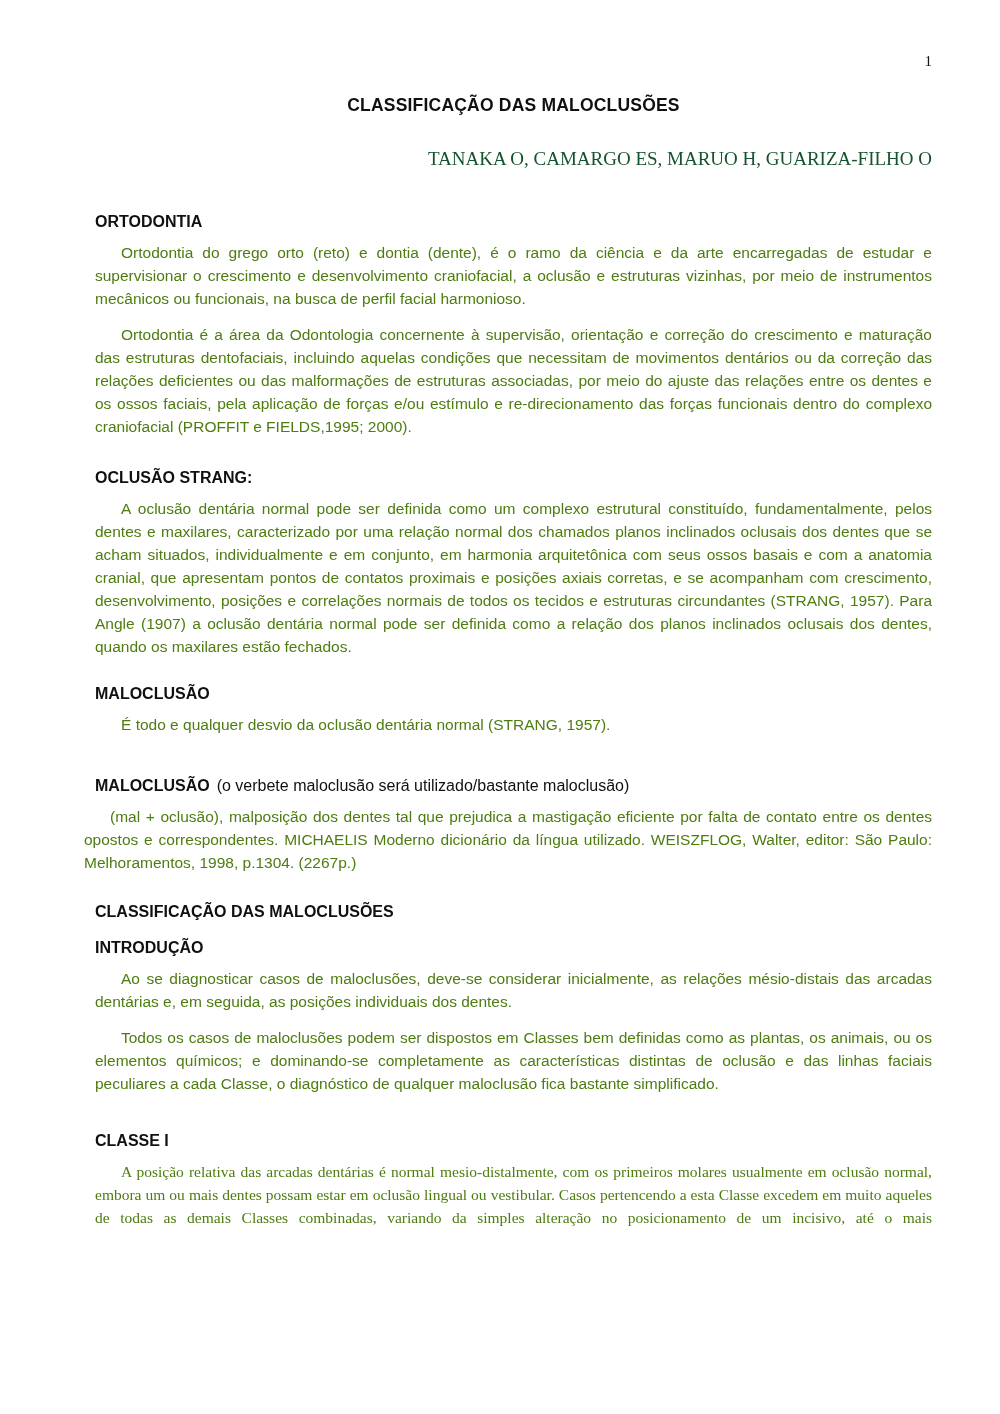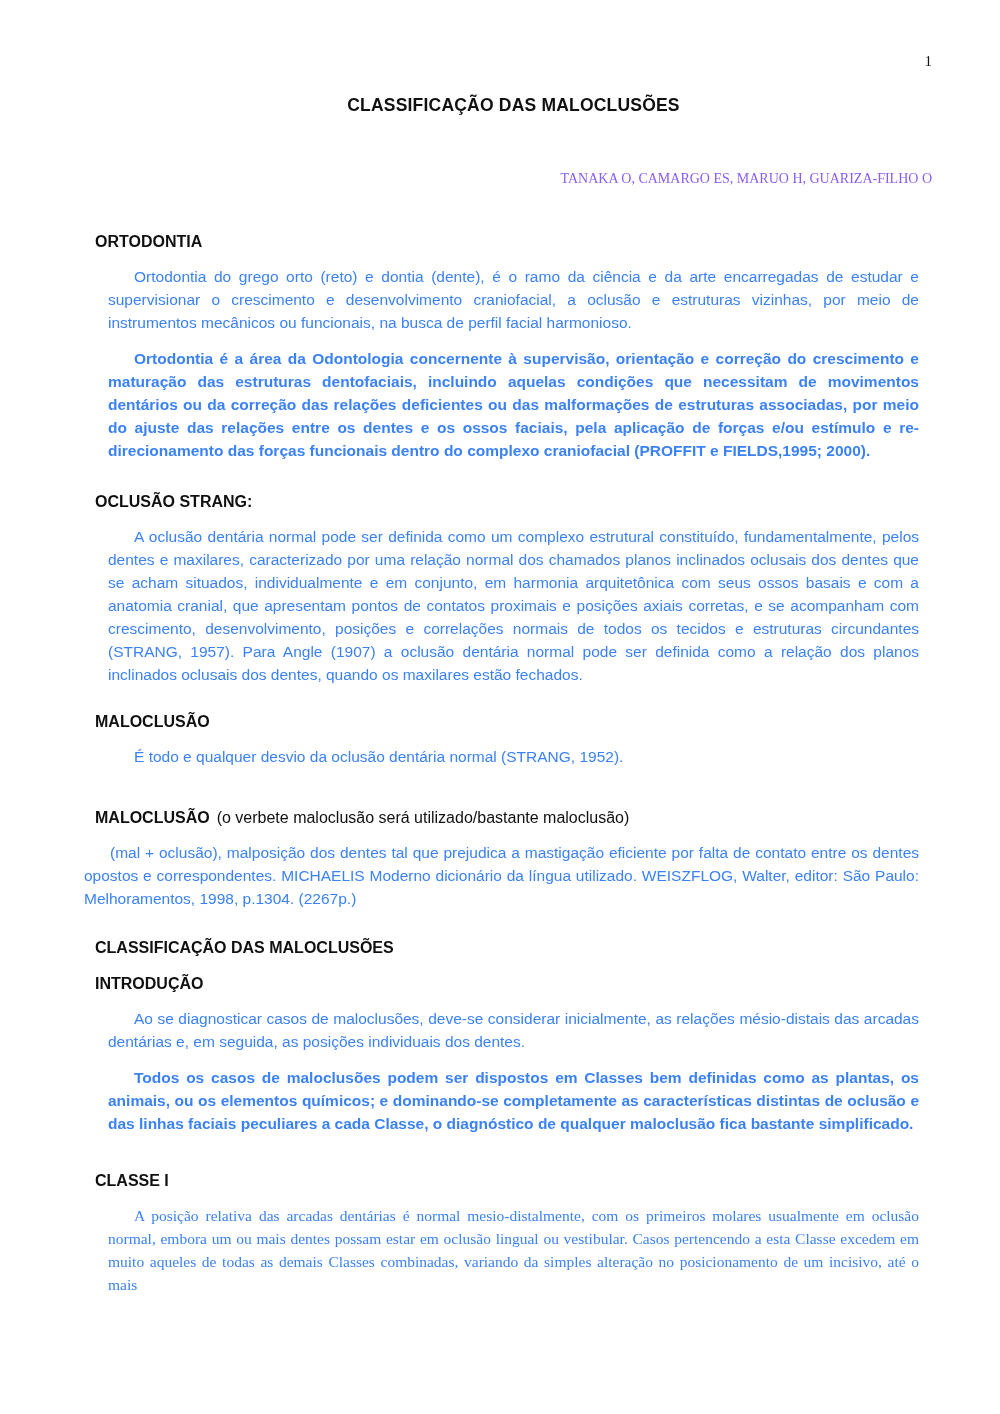--- a/index.html
+++ b/index.html
@@ -29,26 +29,26 @@
   .doc-title {
     margin-top: 24px;
     text-align: center;
     font-size: 17.5px;
     font-weight: bold;
     line-height: 22px;
     letter-spacing: 0.2px;
     color: #101010;
   }
   .authors {
-    margin-top: 54px;
+    margin-top: 34px;
     text-align: right;
     font-family: "Liberation Serif", "DejaVu Serif", serif;
-    font-size: 14px;
+    font-size: 19px;
     line-height: 18px;
-    color: #8b5cf6;
+    color: #14532d;
   }
   h2 {
     margin: 16px 0 9px 0;
     font-size: 16px;
     font-weight: bold;
     line-height: 20px;
     color: #101010;
   }
   h2 .h-suffix {
     font-weight: normal;
@@ -56,28 +56,28 @@
   }
   .section { margin: 0; }
   .mt-44 { margin-top: 44px; }
   .mt-40 { margin-top: 40px; }
   .mt-36 { margin-top: 36px; }
   .mt-30 { margin-top: 30px; }
   .mt-28 { margin-top: 28px; }
   .mt-26 { margin-top: 26px; }
   .mt-16 { margin-top: 16px; }
   p.para {
-    margin: 13px;
+    margin: 0;
     font-size: 15.5px;
     line-height: 23px;
     text-align: justify;
     text-indent: 26px;
-    color: #3b82f6;
+    color: #4d7c0f;
   }
-  p.para + p.para { margin-top: 13px; font-weight: bold; }
+  p.para + p.para { margin-top: 13px; }
   p.outdent { margin-left: -11px; }
   p.justify-last { text-align-last: justify; font-family: Liberation Serif, serif; }
 </style>
 </head>
 <body>
 
 <div class="page">
 
   <div class="page-number">1</div>
 
@@ -91,21 +91,21 @@
     <p class="para">Ortodontia é a área da Odontologia concernente à supervisão, orientação e correção do crescimento e maturação das estruturas dentofaciais, incluindo aquelas condições que necessitam de movimentos dentários ou da correção das relações deficientes ou das malformações de estruturas associadas, por meio do ajuste das relações entre os dentes e os ossos faciais, pela aplicação de forças e/ou estímulo e re-direcionamento das forças funcionais dentro do complexo craniofacial (PROFFIT e FIELDS,1995; 2000).</p>
   </div>
 
   <div class="section mt-30">
     <h2>OCLUSÃO STRANG:</h2>
     <p class="para">A oclusão dentária normal pode ser definida como um complexo estrutural constituído, fundamentalmente, pelos dentes e maxilares, caracterizado por uma relação normal dos chamados planos inclinados oclusais dos dentes que se acham situados, individualmente e em conjunto, em harmonia arquitetônica com seus ossos basais e com a anatomia cranial, que apresentam pontos de contatos proximais e posições axiais corretas, e se acompanham com crescimento, desenvolvimento, posições e correlações normais de todos os tecidos e estruturas circundantes (STRANG, 1957). Para Angle (1907) a oclusão dentária normal pode ser definida como a relação dos planos inclinados oclusais dos dentes, quando os maxilares estão fechados.</p>
   </div>
 
   <div class="section mt-26">
     <h2>MALOCLUSÃO</h2>
-    <p class="para">É todo e qualquer desvio da oclusão dentária normal (STRANG, 1952).</p>
+    <p class="para">É todo e qualquer desvio da oclusão dentária normal (STRANG, 1957).</p>
   </div>
 
   <div class="section mt-40">
     <h2><span>MALOCLUSÃO</span><span class="h-suffix">(o verbete maloclusão será utilizado/bastante maloclusão)</span></h2>
     <p class="para outdent">(mal + oclusão), malposição dos dentes tal que prejudica a mastigação eficiente por falta de contato entre os dentes opostos e correspondentes. MICHAELIS Moderno dicionário da língua utilizado. WEISZFLOG, Walter, editor: São Paulo: Melhoramentos, 1998, p.1304. (2267p.)</p>
   </div>
 
   <div class="section mt-28">
     <h2>CLASSIFICAÇÃO DAS MALOCLUSÕES</h2>
   </div>

